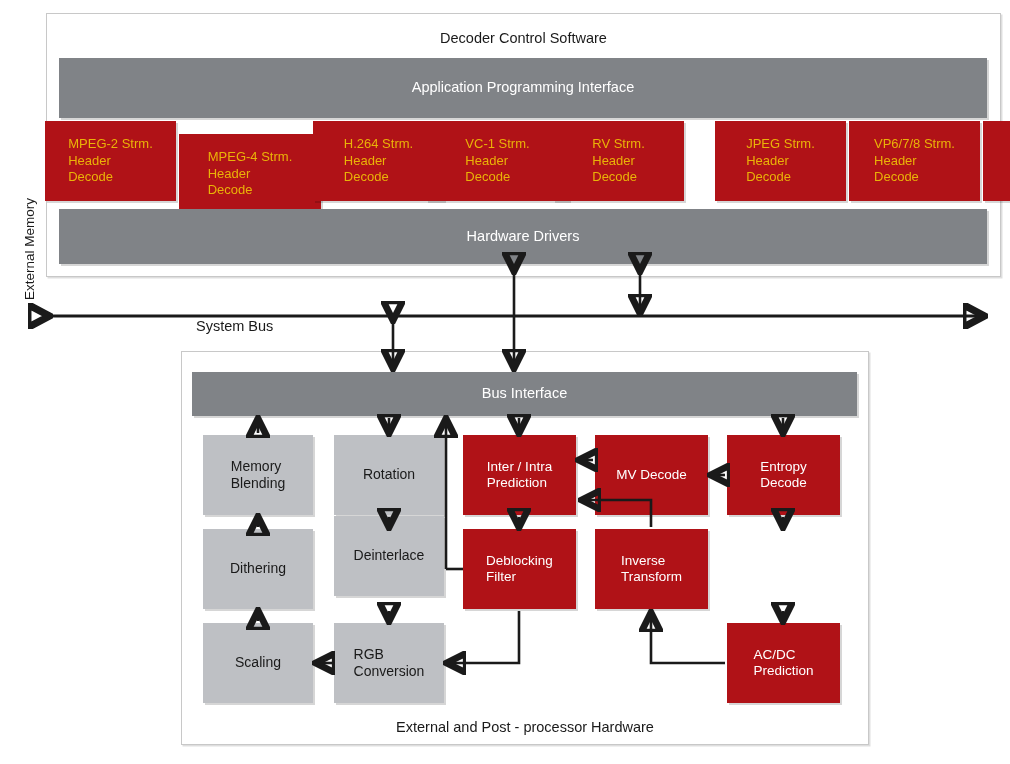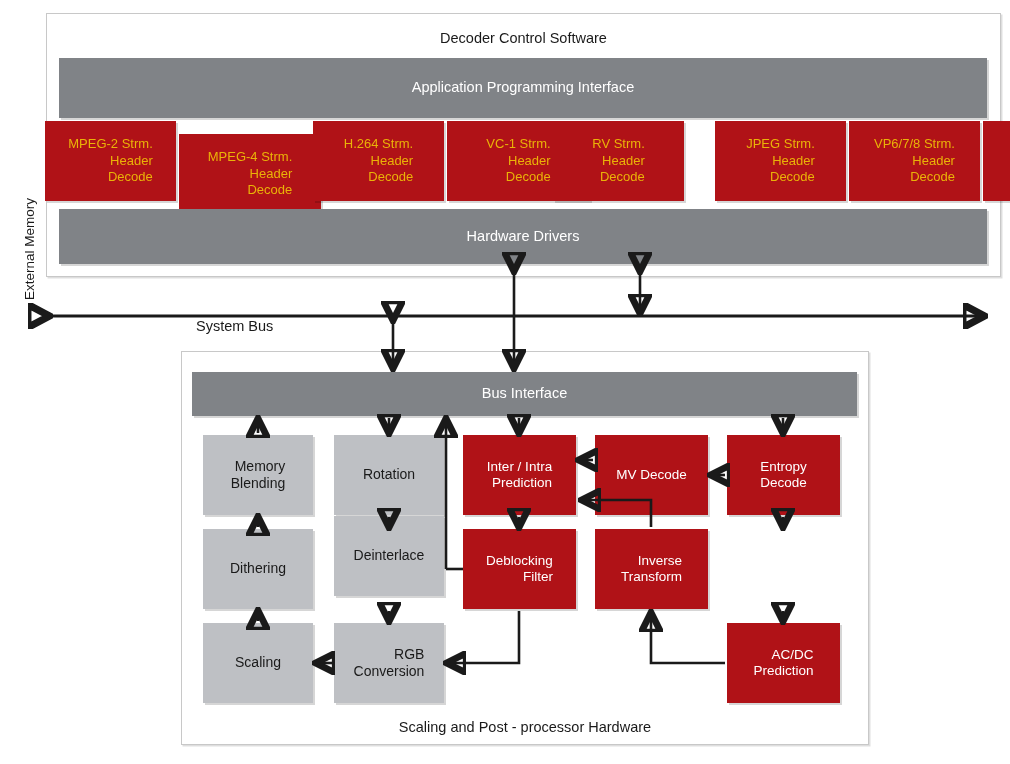--- a/index.html
+++ b/index.html
@@ -25,21 +25,21 @@
     background:#ffffff;
     border:1px solid #c8c8c8;
     box-shadow:1.5px 1.5px 0 rgba(0,0,0,.13);
   }
 
   
   .block{
     display:flex;
     align-items:center;
     justify-content:center;
-    text-align:right;
+    text-align:left;
     line-height:1.22;
     box-sizing:border-box;
     box-shadow:2px 2px 0 rgba(0,0,0,.16);
   }
   .bar-gray{
     background:#808387;
     color:#ffffff;
     font-size:14.5px;
   }
   .blk-red{
@@ -121,21 +121,21 @@
       <div>Decode</div>
     </div>
   </div>
   <div class="abs block blk-red-sm" style="left:313px; top:121px; width:131px; height:80px;">
     <div>
       <div>H.264 Strm.</div>
       <div>Header</div>
       <div>Decode</div>
     </div>
   </div>
-  <div class="abs block blk-red-sm" style="left:447px; top:121px; width:143px; height:80px;">
+  <div class="abs block blk-red-sm" style="left:426px; top:121px; width:143px; height:80px;">
     <div>
       <div>VC-1 Strm.</div>
       <div>Header</div>
       <div>Decode</div>
     </div>
   </div>
   <div class="abs block blk-red-sm" style="left:553px; top:121px; width:131px; height:80px;">
     <div>
       <div>RV Strm.</div>
       <div>Header</div>
@@ -234,21 +234,21 @@
       <div>Transform</div>
     </div>
   </div>
   <div class="abs block blk-red" style="left:727px; top:623px; width:113px; height:80px;">
     <div>
       <div>AC/DC</div>
       <div>Prediction</div>
     </div>
   </div>
 
-  <div class="label label-center" style="left:181px; top:719px; width:688px;">Scaling and Post - processor Hardware</div>
+  <div class="label label-center" style="left:181px; top:719px; width:688px;">External and Post - processor Hardware</div>
 
   <svg id="wires" viewBox="0 0 1010 764">
     <defs>
       <marker id="ah" markerWidth="9" markerHeight="9" refX="7.4" refY="4.5" orient="auto" markerUnits="strokeWidth">
         <path d="M0,0.7 L7.6,4.5 L0,8.3 z" fill="#1a1a1a" stroke="none"></path>
       </marker>
       <marker id="ah-big" markerWidth="9" markerHeight="9" refX="7.2" refY="4.5" orient="auto" markerUnits="strokeWidth">
         <path d="M0,0.4 L7.8,4.5 L0,8.6 z" fill="#1a1a1a" stroke="none"></path>
       </marker>
     </defs>

